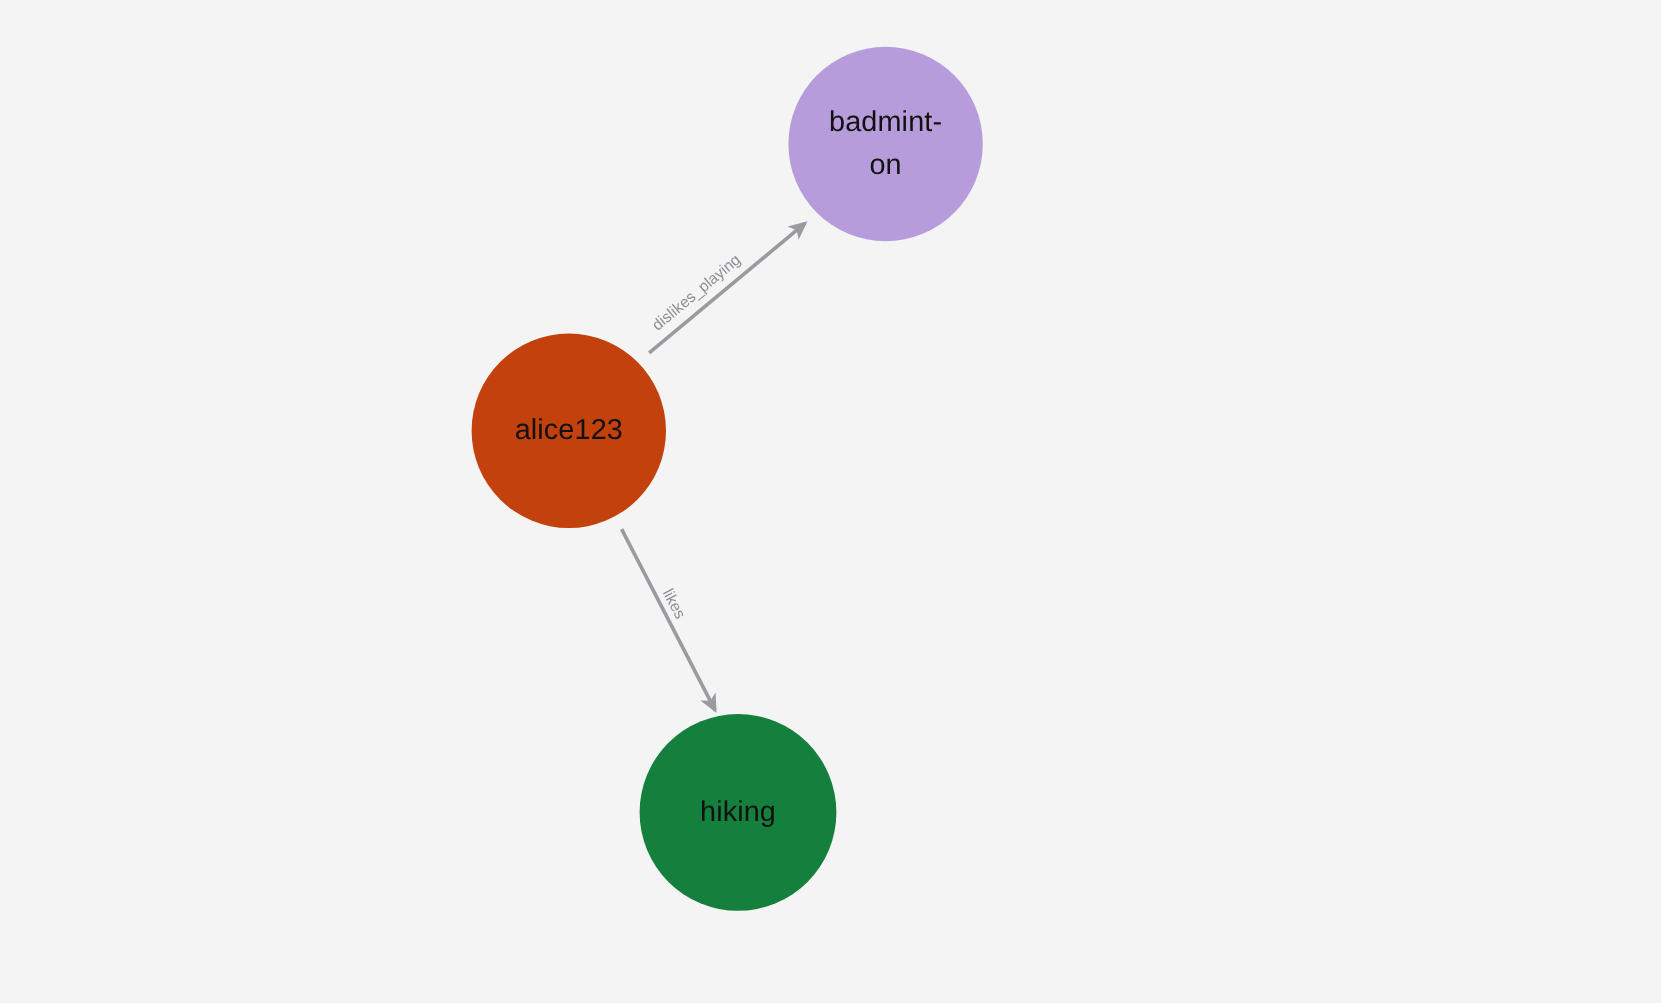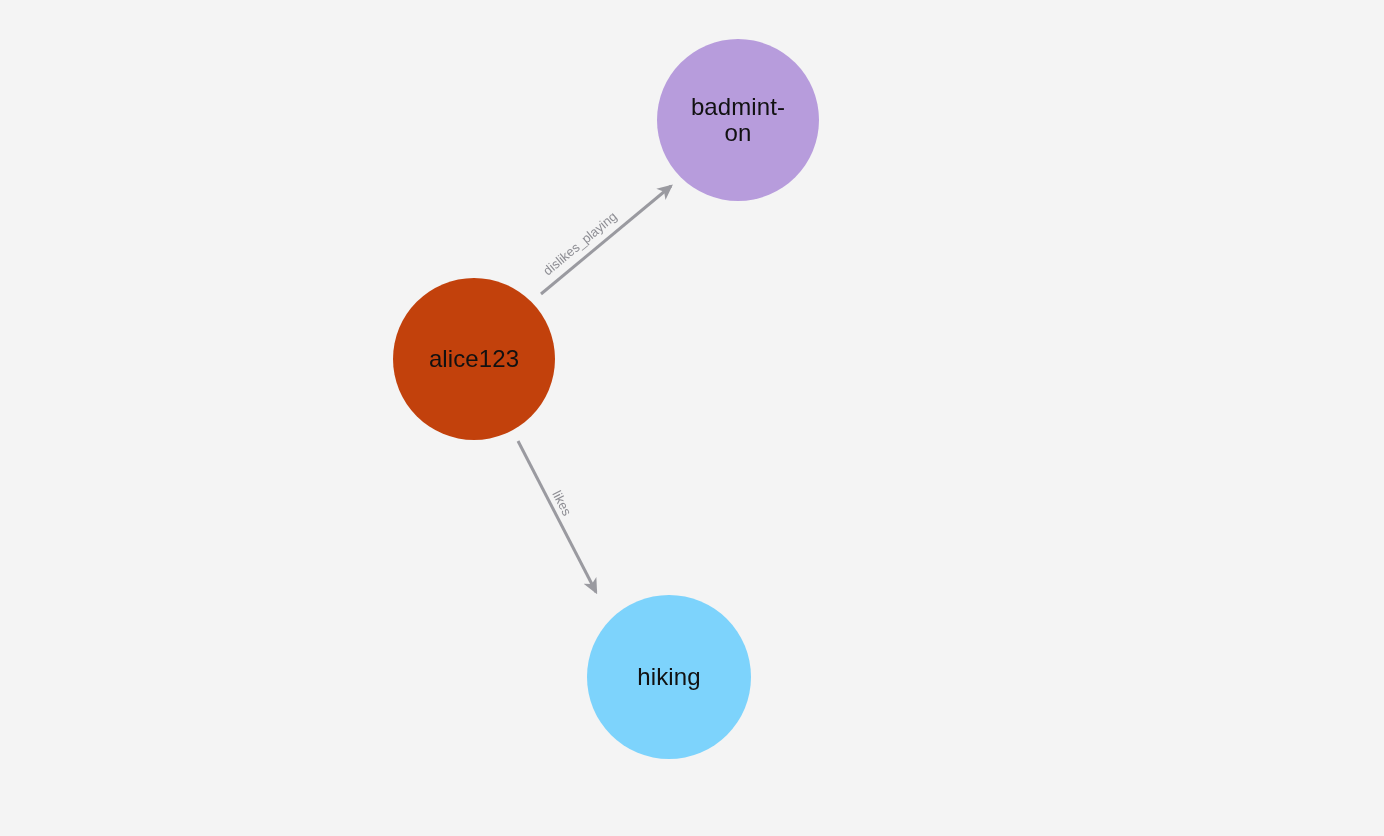--- a/index.html
+++ b/index.html
@@ -30,21 +30,21 @@
     position: absolute;
     border-radius: 50%;
     display: flex;
     align-items: center;
     justify-content: center;
     box-sizing: border-box;
   }
   .node-label {
     font-family: "Liberation Sans", sans-serif;
     font-size: 24px;
-    line-height: 26px;
+    line-height: 36px;
     color: #111111;
     text-align: center;
     white-space: pre-line;
     user-select: none;
     letter-spacing: 0.1px;
   }
   .edge-label {
     position: absolute;
     font-family: "Liberation Sans", sans-serif;
     font-size: 13px;
@@ -76,21 +76,21 @@
 
   <div class="node" id="node-0" style="left: 393px; top: 278px; width: 162px; height: 162px; background: #c2410c;">
     <span class="node-label" style="color: rgb(17, 17, 17); font-size: 24px;">alice123</span>
   </div>
 
   <div class="node" id="node-1" style="left: 657px; top: 39px; width: 162px; height: 162px; background: rgb(183, 156, 220);">
     <span class="node-label" style="color: rgb(17, 17, 17); font-size: 24px;">badmint-
 on</span>
   </div>
 
-  <div class="node" id="node-2" style="left: 587px; top: 595px; width: 164px; height: 164px; background: #7dd3fc;">
+  <div class="node" id="node-2" style="left: 533px; top: 595px; width: 164px; height: 164px; background: #15803d;">
     <span class="node-label" style="color: rgb(17, 17, 17); font-size: 24px;">hiking</span>
   </div>
 
   <div class="edge-label" id="edge-label-0" style="left: 545px; top: 265px; color: rgb(141, 141, 147); font-size: 13px; transform: rotate(-39.7deg);">dislikes_playing</div>
 
   <div class="edge-label" id="edge-label-1" style="left: 556px; top: 484px; color: rgb(141, 141, 147); font-size: 13px; transform: rotate(62.6deg);">likes</div>
 
 </div>
 
 </body></html>

